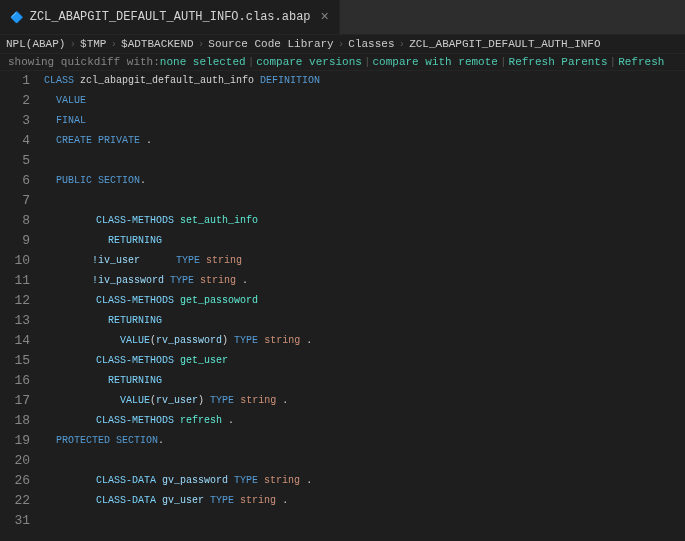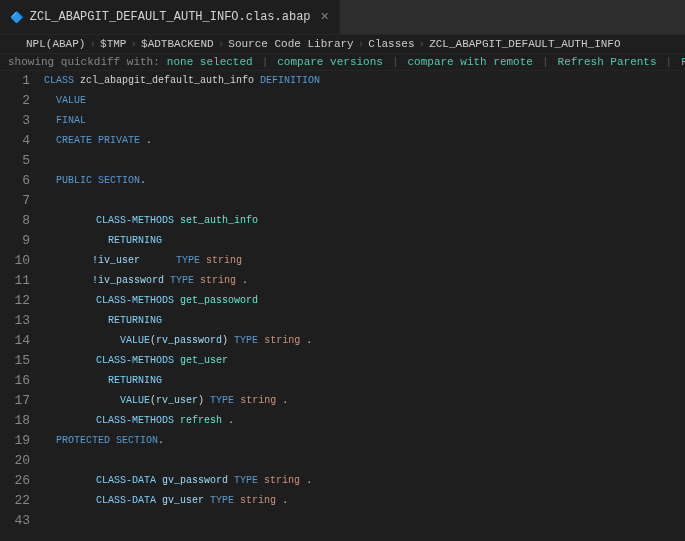--- a/index.html
+++ b/index.html
@@ -39,42 +39,42 @@
     .tab-item .tab-close {
       color: #858585;
       font-size: 14px;
       cursor: pointer;
       margin-left: 4px;
     }
 
     
     .breadcrumb {
       background: #1e1e1e;
-      padding: 3px 26px;
+      padding: 3px 6px;
       font-size: 11px;
       color: #858585;
       display: flex;
       align-items: center;
       gap: 2px;
       white-space: nowrap;
       overflow: hidden;
       border-bottom: 1px solid #252526;
     }
     .breadcrumb span { color: #cccccc; }
     .breadcrumb .sep { color: #555; margin: 0 2px; }
 
     
     .info-bar {
       background: #1e1e1e;
       padding: 2px 8px;
       font-size: 11px;
       color: #858585;
       display: flex;
       align-items: center;
-      gap: 7px;
+      gap: 0;
       border-bottom: 1px solid #252526;
       white-space: nowrap;
     }
     .info-bar a {
       color: #4ec9b0;
       text-decoration: none;
       cursor: pointer;
     }
     .info-bar .sep2 { color: #555; margin: 0 2px; }
 
@@ -175,21 +175,21 @@
     <div>13</div>
     <div>14</div>
     <div>15</div>
     <div>16</div>
     <div>17</div>
     <div>18</div>
     <div>19</div>
     <div>20</div>
     <div>26</div>
     <div>22</div>
-    <div>43</div>
+    <div>31</div>
     <div>24</div>
 
   </div>
 
   <div class="code-area">
 
     <div class="code-line"><span class="kw-blue">CLASS</span> <span class="kw-white">zcl_abapgit_default_auth_info</span> <span class="kw-blue">DEFINITION</span></div>
 
     <div class="code-line">  <span class="kw-blue">VALUE</span></div>
 

